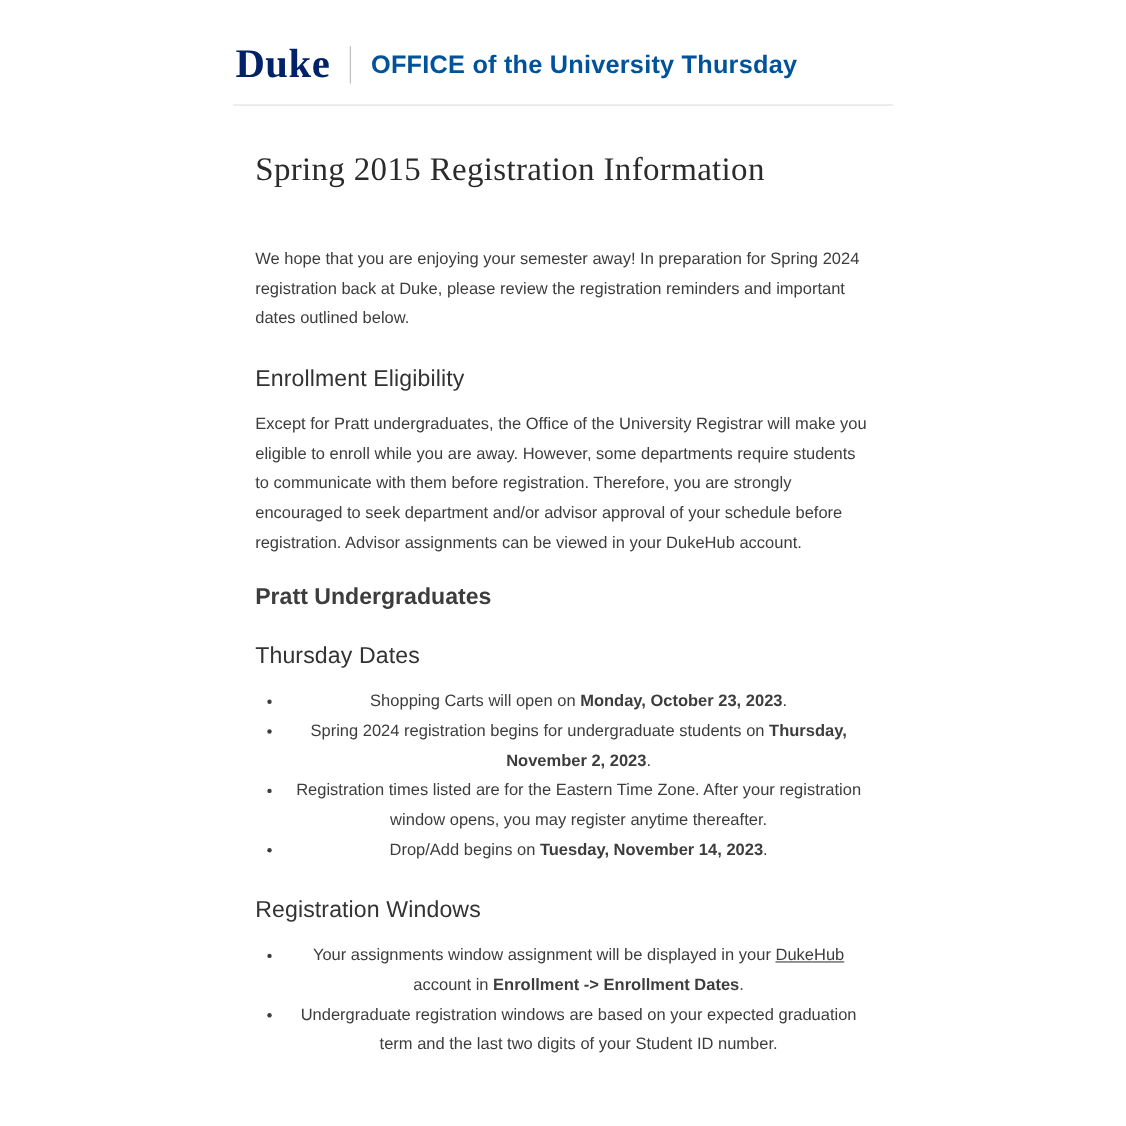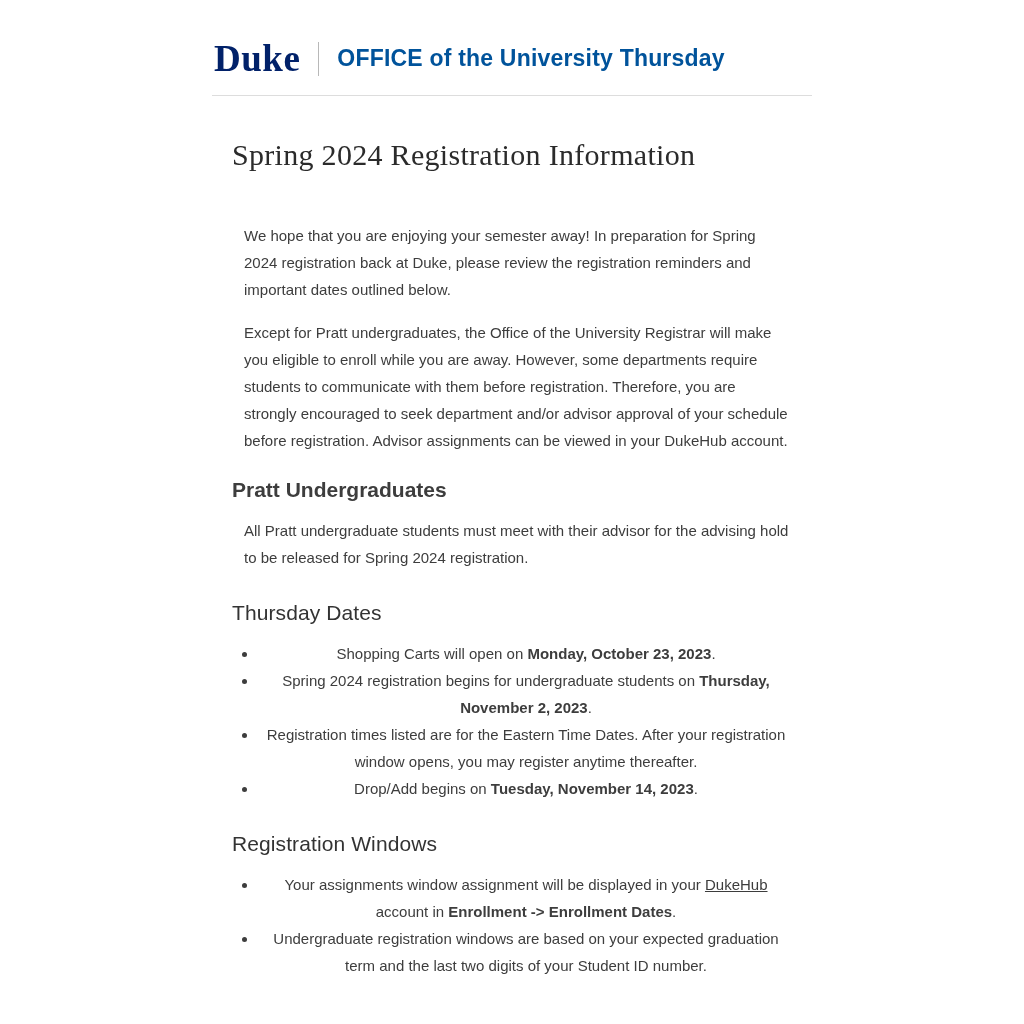--- a/index.html
+++ b/index.html
@@ -32,21 +32,21 @@
     font-size:23px;font-weight:700;color:var(--blue);
     letter-spacing:0.2px;line-height:1.1;
   }
   .content{padding:0 20px;}
   .page-title{
     font-family:"Liberation Serif", serif;
     font-size:30px;font-weight:500;color:#2b2b2b;
     letter-spacing:0.3px;
     margin:42px 0 0 0;
   }
-  p{font-size:15px;line-height:27px;margin:0 0 16px 12px;}
+  p{font-size:15px;line-height:27px;margin:0 0 16px 0;}
   .intro{margin-top:50px;}
   h2{
     font-size:21px;font-weight:400;color:#333333;
     margin:30px 0 15px 0;letter-spacing:0.1px;
   }
   .subhead{
     font-size:21px;font-weight:700;color:var(--text);
     margin:24px 0 15px 0;
   }
   ul{margin:0 0 16px 0;padding-left:26px;}
@@ -60,37 +60,37 @@
 <div class="email">
 
   <div class="header">
     <span class="logo">Duke</span>
     <span class="logo-divider"></span>
     <span class="office-title">OFFICE of the University Thursday</span>
   </div>
 
   <div class="content">
 
-    <h1 class="page-title">Spring 2024 Registration Information</h1>
+    <h1 class="page-title">Spring 2015 Registration Information</h1>
 
     <p class="intro">We hope that you are enjoying your semester away!  In preparation for Spring 2024 registration back at Duke, please review the registration reminders and important dates outlined below.</p>
 
+    <h2>Enrollment Eligibility</h2>
 
     <p>Except for Pratt undergraduates, the Office of the University Registrar will make you eligible to enroll while you are away. However, some departments require students to communicate with them before registration. Therefore, you are strongly encouraged to seek department and/or advisor approval of your schedule before registration. Advisor assignments can be viewed in your DukeHub account.</p>
 
     <div class="subhead">Pratt Undergraduates</div>
 
-    <p>All Pratt undergraduate students must meet with their advisor for the advising hold to be released for Spring 2024 registration.</p>
 
     <h2>Thursday Dates</h2>
 
     <ul>
       <li><span>Shopping Carts will open on </span><strong>Monday, October 23, 2023</strong><span>.</span></li>
       <li><span>Spring 2024 registration begins for undergraduate students on </span><strong>Thursday, November 2, 2023</strong><span>.</span></li>
-      <li><span>Registration times listed are for the Eastern Time Dates. After your registration window opens, you may register anytime thereafter.</span><strong></strong><span></span></li>
+      <li><span>Registration times listed are for the Eastern Time Zone. After your registration window opens, you may register anytime thereafter.</span><strong></strong><span></span></li>
       <li><span>Drop/Add begins on </span><strong>Tuesday, November 14, 2023</strong><span>.</span></li>
     </ul>
 
     <h2>Registration Windows</h2>
 
     <ul>
       <li><span>Your assignments window assignment will be displayed in your </span><a class="inline-link" href="#">DukeHub</a><span> account in </span><strong>Enrollment -&gt; Enrollment Dates</strong><span>.</span></li>
       <li><span>Undergraduate registration windows are based on your expected graduation term and the last two digits of your Student ID number.</span></li>
     </ul>
 

